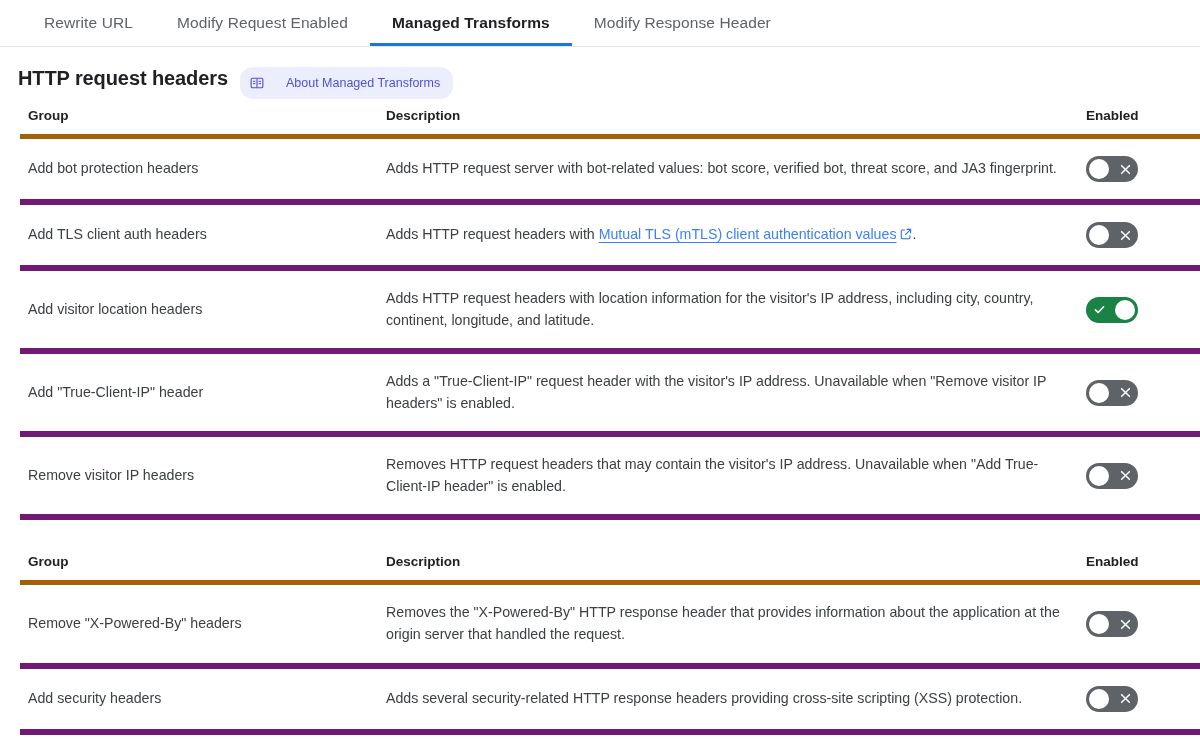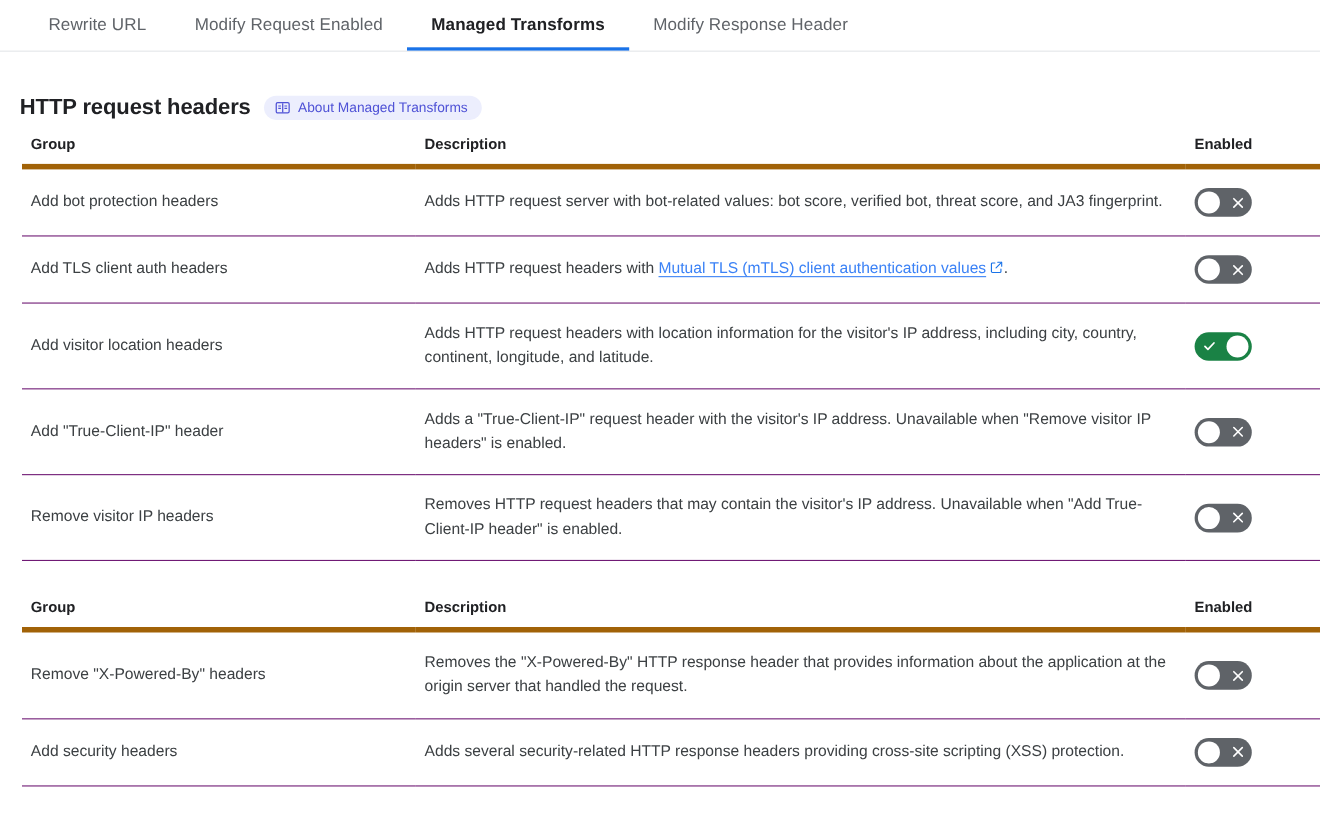--- a/index.html
+++ b/index.html
@@ -40,36 +40,35 @@
     position: absolute;
     left: 0; right: 0; bottom: 0;
     height: 3px;
     background: #1a73e8;
   }
 
   
   .section { padding: 0 10px; }
   .section-head {
     display: flex;
-    align-items: center;
     gap: 12px;
     padding: 0 8px;
     height: 32px;
-    margin-top: 35px;
+    margin-top: 20px;
   }
   .section-title {
     font-size: 20px;
     font-weight: 700;
     color: #202124;
     letter-spacing: -0.1px;
   }
   .badge {
     display: inline-flex;
     align-items: center;
-    gap: 7px;
+    gap: 22px;
     background: #eceefd;
     color: #4f52d6;
     border-radius: 13px;
     padding: 4px 13px 4px 10px;
     font-size: 12.5px;
     cursor: pointer;
     line-height: 1;
   }
   .badge .bk { display:inline-flex; width:14px; height:14px; }
 
@@ -83,21 +82,21 @@
   table.mt th {
     text-align: left;
     font-size: 13.5px;
     font-weight: 700;
     color: #202124;
     padding: 9px 8px 11px 8px;
     border-bottom: 5px solid #a16207;
   }
   table.mt td {
     padding: 17px 8px 17px 8px;
-    border-bottom: 1px solid #701a75;
+    border-bottom: 6px solid #701a75;
     font-size: 14.2px;
     color: #3c4043;
     vertical-align: middle;
     line-height: 1.52;
   }
   col.c-group { width: 358px; }
   col.c-desc  { width: 700px; }
   col.c-en    { width: 122px; }
   .grp { white-space: nowrap; }
   .desc { max-width: 672px; }

